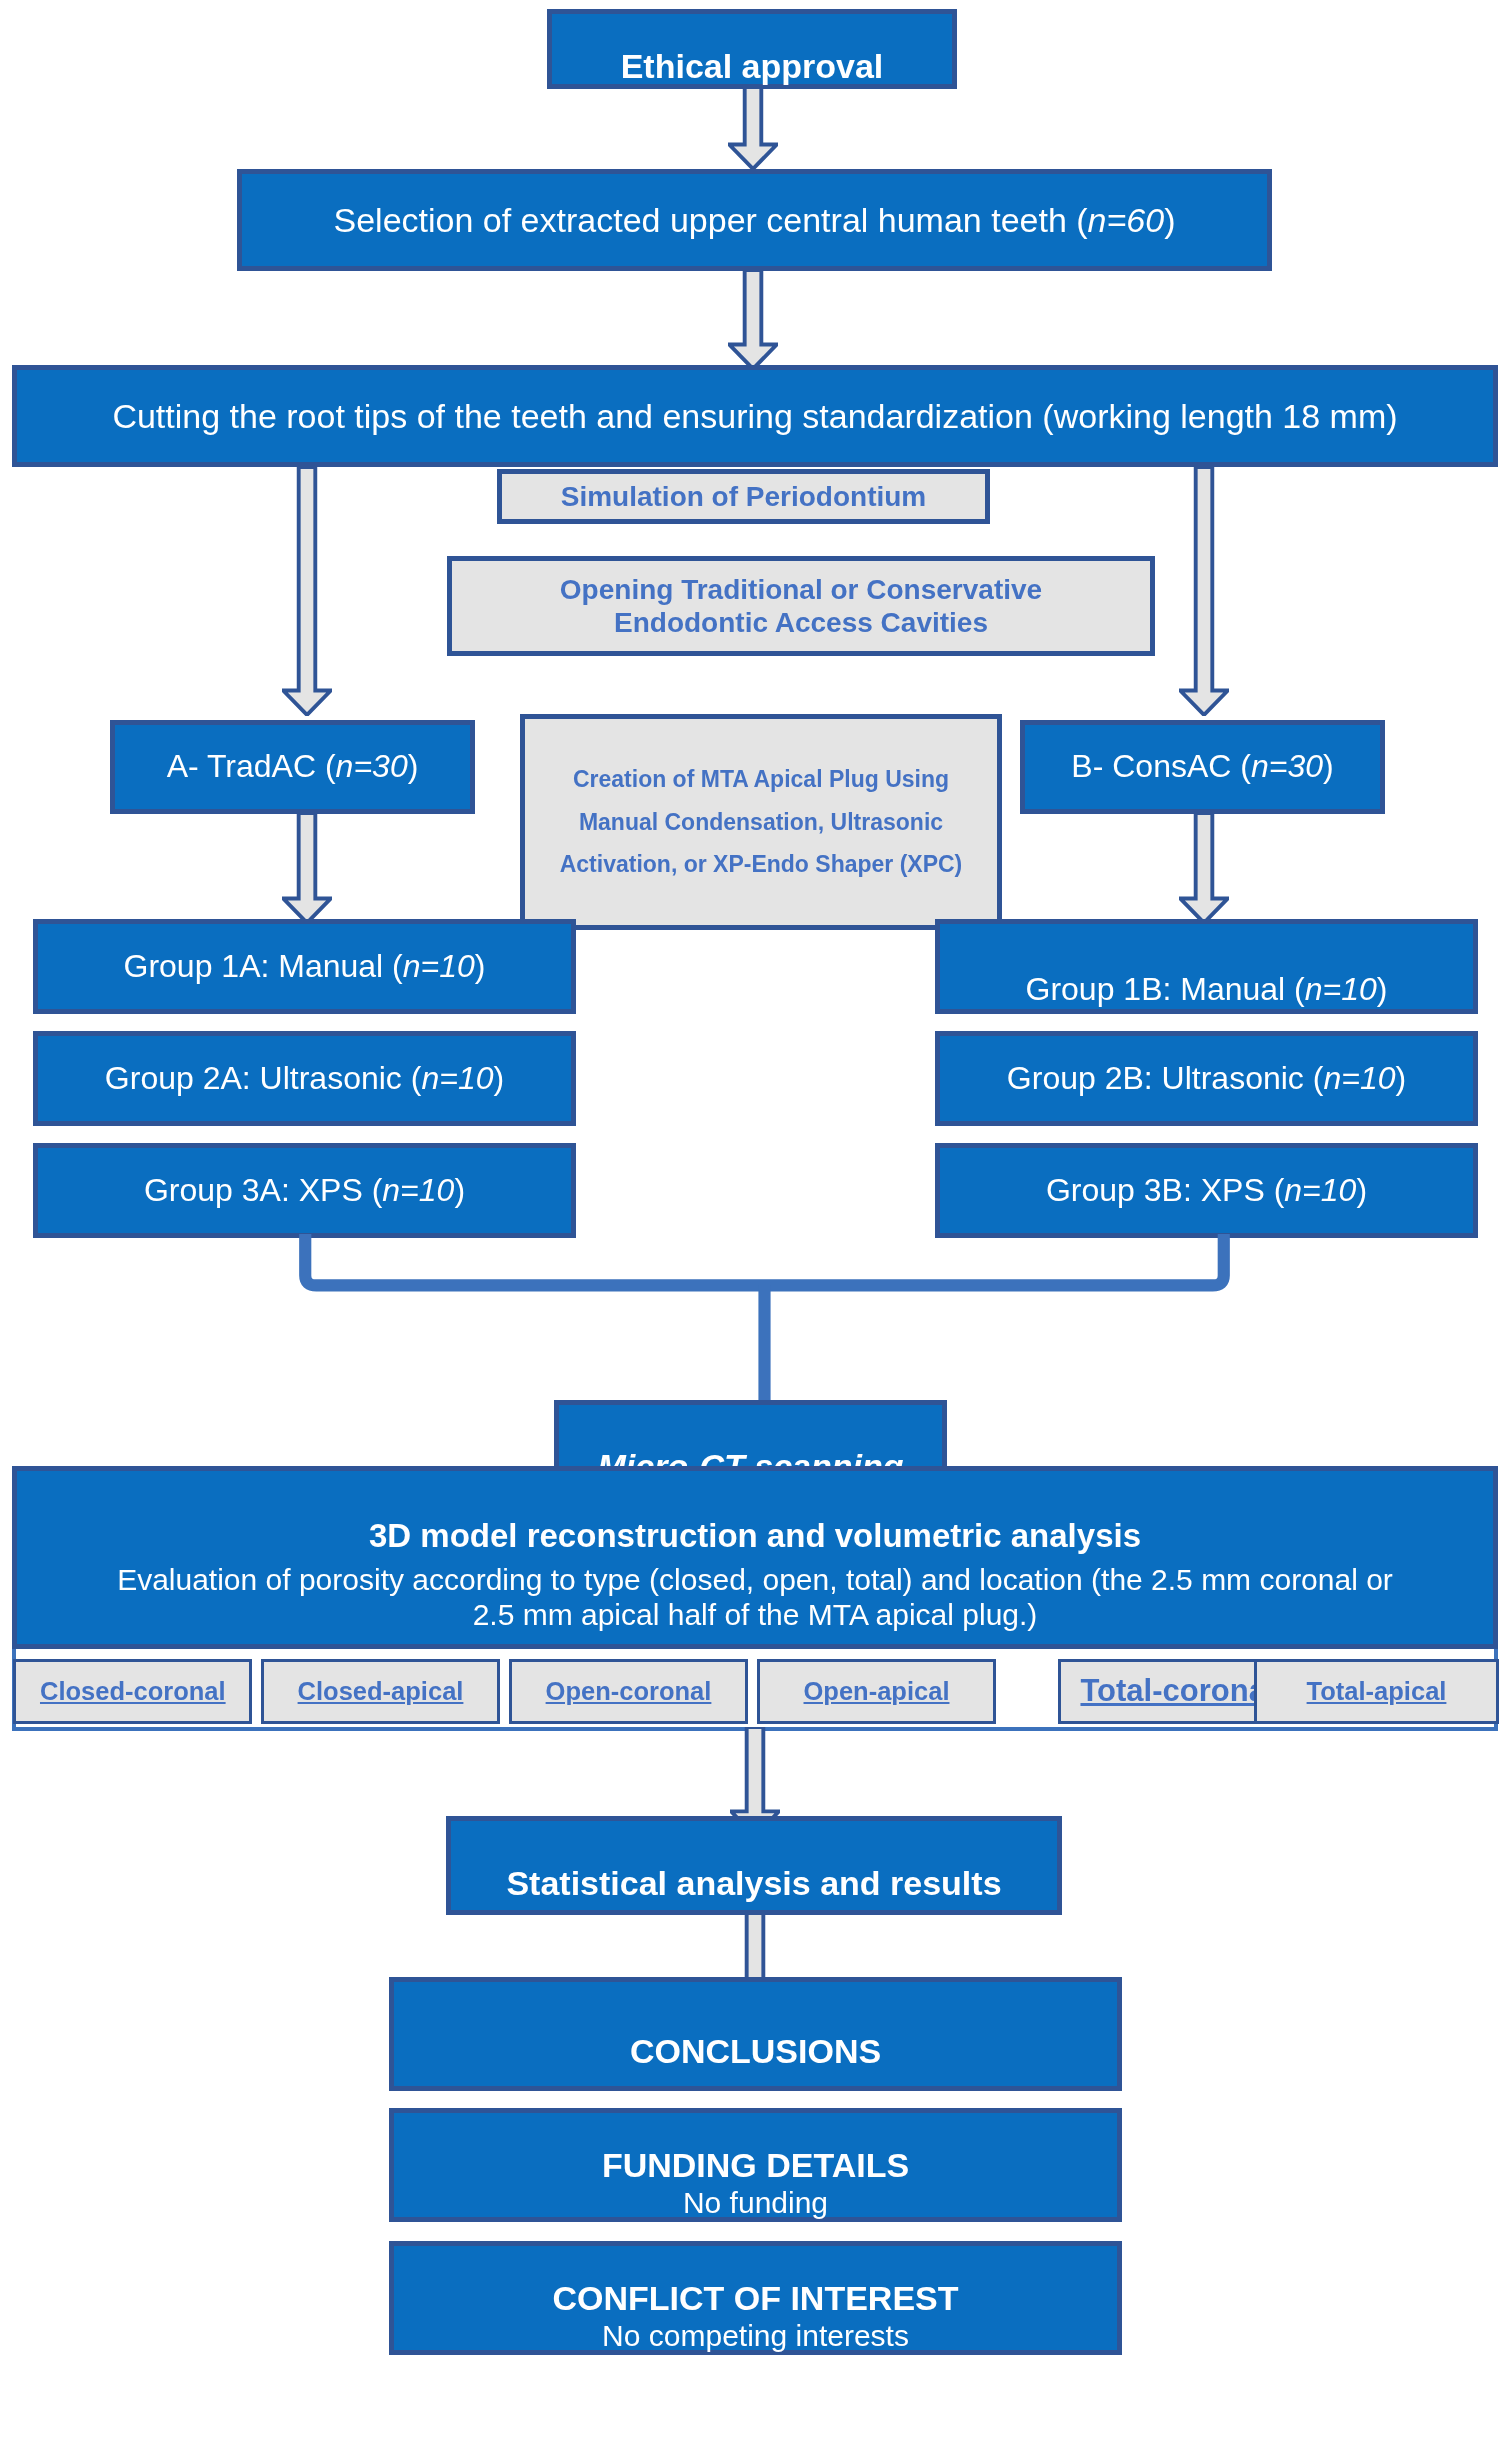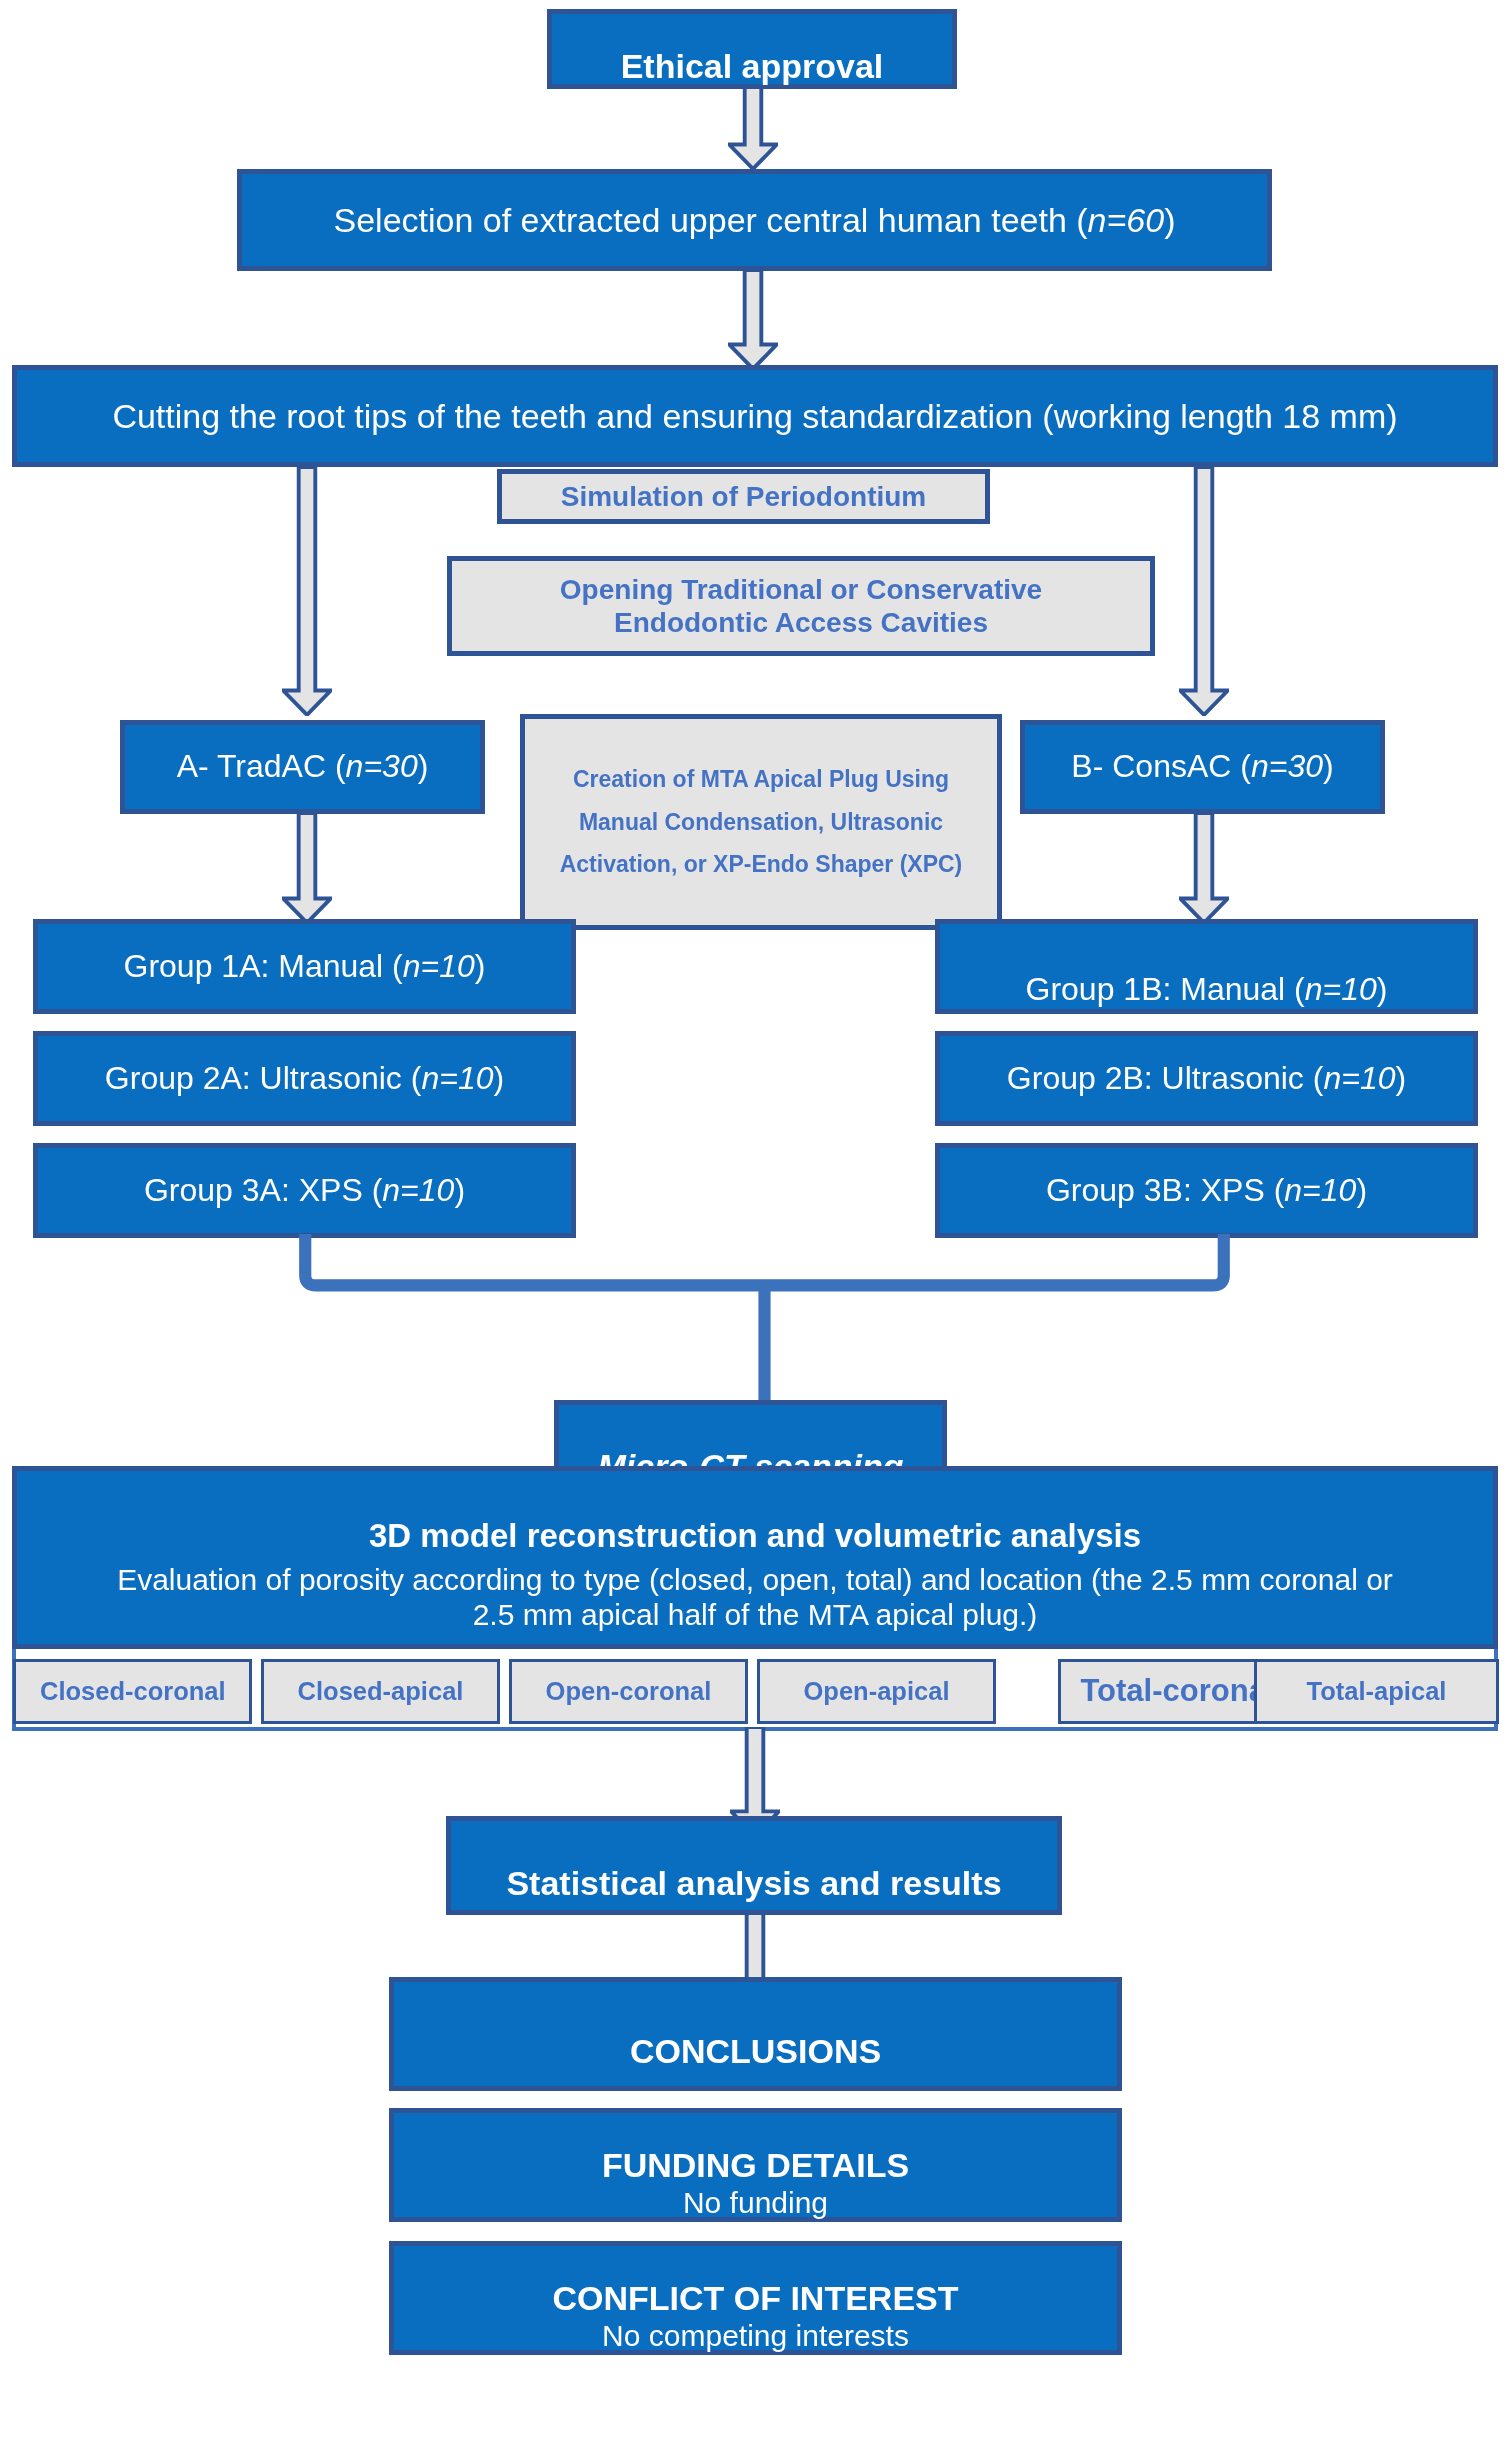--- a/index.html
+++ b/index.html
@@ -35,20 +35,21 @@
     background:#E4E4E4;
     border:5px solid #2F5496;
     color:#4472C4;
     font-weight:bold;
   }
   .box-gray-chip{
     background:#E4E4E4;
     border:3.9px solid #2F5496;
     color:#4472C4;
     font-weight:bold;
+    text-decoration:underline;
   }
   .ttl{font-weight:bold;margin-top:35px;}
   .sub{font-weight:normal;}
   .ital{font-style:italic;}
 
   
   .arrow{
     position:absolute;
     overflow:visible;
   }
@@ -104,21 +105,21 @@
 
   <div class="box box-gray" style="left:497px;top:469px;width:493px;height:55px;font-size:28px;">
     <span>Simulation of Periodontium</span>
   </div>
 
   <div class="box box-gray" style="left:447px;top:556px;width:708px;height:100px;font-size:28px;">
     <span>Opening Traditional or Conservative</span>
     <span>Endodontic Access Cavities</span>
   </div>
 
-  <div class="box box-blue" style="left:120px;top:720px;width:365px;height:94px;font-size:32px;">
+  <div class="box box-blue" style="left:110px;top:720px;width:365px;height:94px;font-size:32px;">
     <span><span>A- TradAC (</span><span class="ital">n=30</span><span>)</span></span>
   </div>
 
   <div class="box box-blue" style="left:1020px;top:720px;width:365px;height:94px;font-size:32px;">
     <span><span>B- ConsAC (</span><span class="ital">n=30</span><span>)</span></span>
   </div>
 
   <div class="box box-gray" style="left:520px;top:714px;width:482px;height:216px;font-size:23px;line-height:1.85;">
     <span>Creation of MTA Apical Plug Using</span>
     <span>Manual Condensation, Ultrasonic</span>

